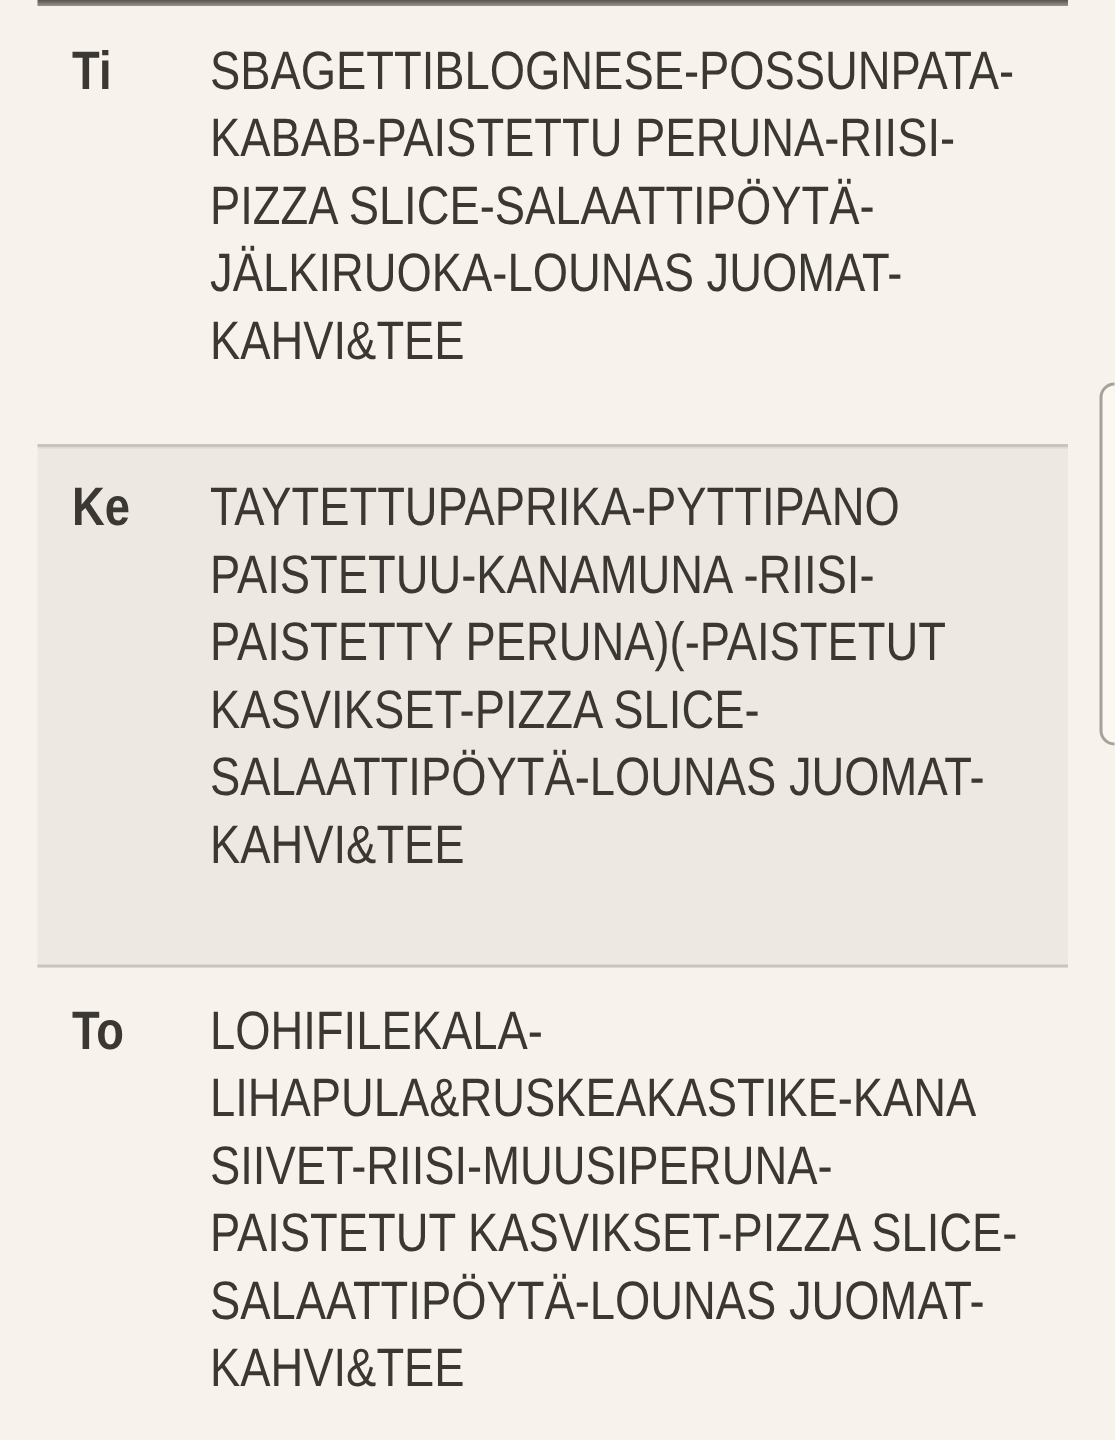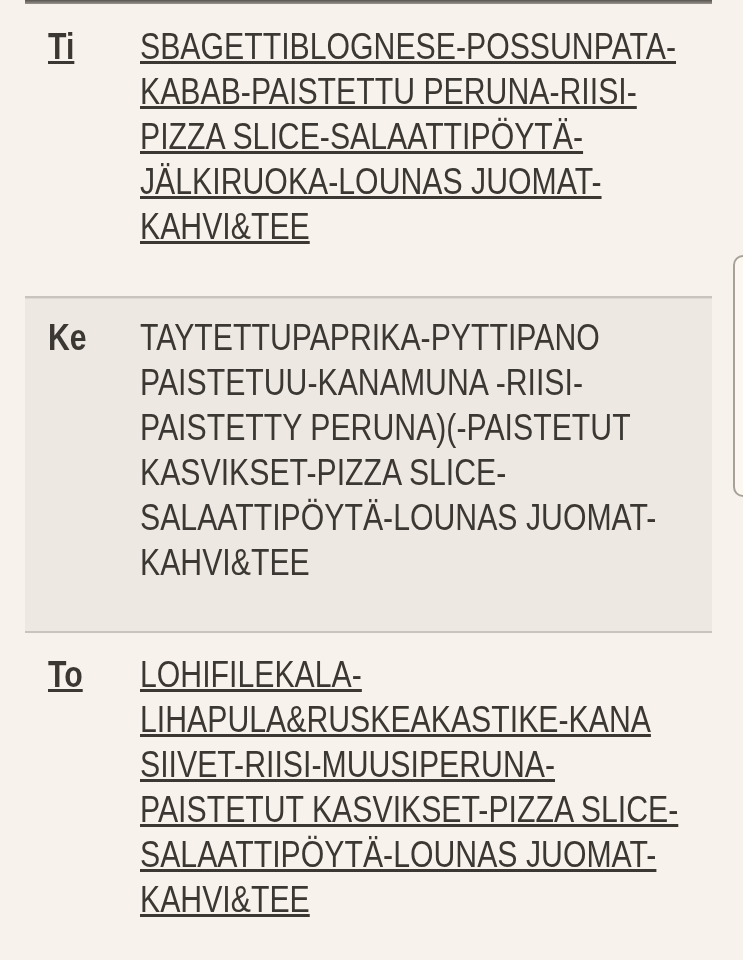--- a/index.html
+++ b/index.html
@@ -35,28 +35,27 @@
     color: #3b3733;
   }
   .menu-row {
     display: flex;
     align-items: flex-start;
     font-size: 36px;
     line-height: 45px;
   }
   .menu-row.plain {
     padding: 19px 31px 47px 48px;
-    text-decoration: underline;
   }
   .menu-row.plain.last {
     padding-bottom: 50px;
   }
   .menu-row.highlighted {
     margin: 0 31px 0 25px;
-    padding: 17px 6px 46px 23px;
+    padding: 17px 6px 58px 23px;
     background: #ede8e1;
     border-top: 2px solid #c9c4be;
     border-bottom: 2px solid #c9c4be;
     box-shadow: inset 0 1px 0 #dedad3;
   }
   .day {
     flex: 0 0 92px;
     font-weight: bold;
     white-space: nowrap;
     transform: scaleX(0.84);

